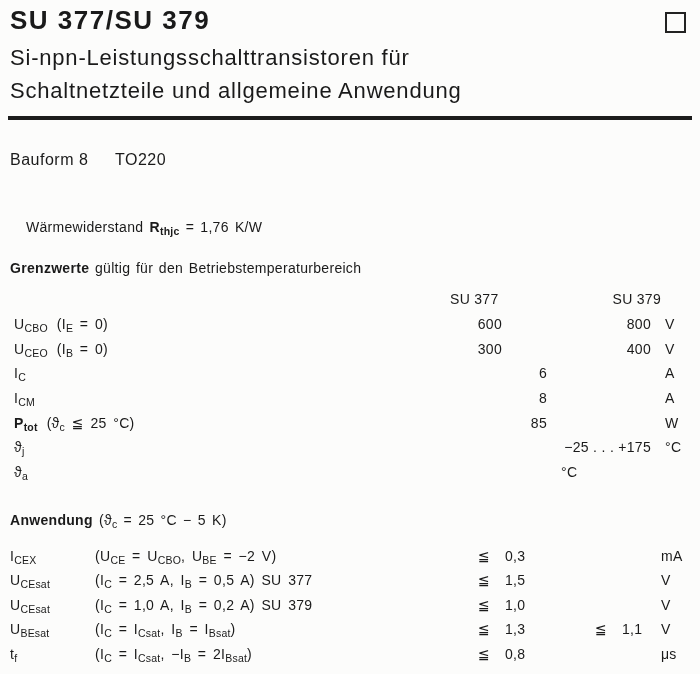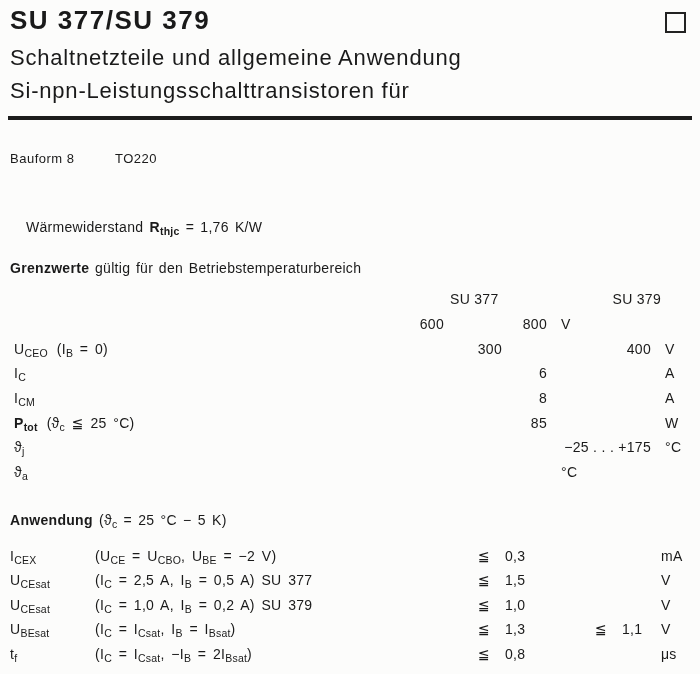--- a/index.html
+++ b/index.html
@@ -30,21 +30,21 @@
   .subtitle {
     position:absolute; left:10px; top:41px;
     font-size:22px; font-weight:400; letter-spacing:0.8px; line-height:33px;
   }
   .rule {
     position:absolute; left:8px; top:116px;
     width:684px; height:3.5px; background:#1c1c1c;
   }
   .bauform {
     position:absolute; left:10px; top:151px;
-    font-size:13px; letter-spacing:0.5px;
+    font-size:16px; letter-spacing:0.5px;
   }
   .bauform .pkg { position:absolute; left:105px; top:0; white-space:nowrap; }
   .thermal {
     position:absolute; left:26px; top:219px;
     font-size:14px; word-spacing:2px;
   }
   .heading-grenz { position:absolute; left:10px; top:260px; word-spacing:1.5px; }
   .heading-kenn  { position:absolute; left:10px; top:512px; word-spacing:2px; }
 
   
@@ -74,22 +74,22 @@
 </style>
 </head>
 <body>
 
 <div class="page">
 
   <div class="title">SU 377/SU 379</div>
   <div class="corner-box"></div>
 
   <div class="subtitle">
+    <div>Si-npn-Leistungsschalttransistoren für</div>
     <div>Schaltnetzteile und allgemeine Anwendung</div>
-    <div>Si-npn-Leistungsschalttransistoren für</div>
   </div>
 
   <div class="rule"></div>
 
   <div class="bauform">
     <span>Bauform 8</span>
     <span class="pkg">TO220</span>
   </div>
 
   <div class="thermal">
@@ -105,20 +105,21 @@
 
   <div class="gtable">
     <div class="ghead">
       <div></div>
       <div class="h1">SU 377</div>
       <div class="h2">SU 379</div>
       <div></div>
     </div>
 
     <div class="grow">
+      <div><span>U<sub>CBO</sub></span><span class="cond">(I<sub>E</sub> = 0)</span></div>
       <div class="g1">600</div>
       <div class="g2"></div>
       <div class="g3">800</div>
       <div class="gu">V</div>
     </div>
 
     <div class="grow">
       <div><span>U<sub>CEO</sub></span><span class="cond">(I<sub>B</sub> = 0)</span></div>
       <div class="g1">300</div>
       <div class="g2"></div>

